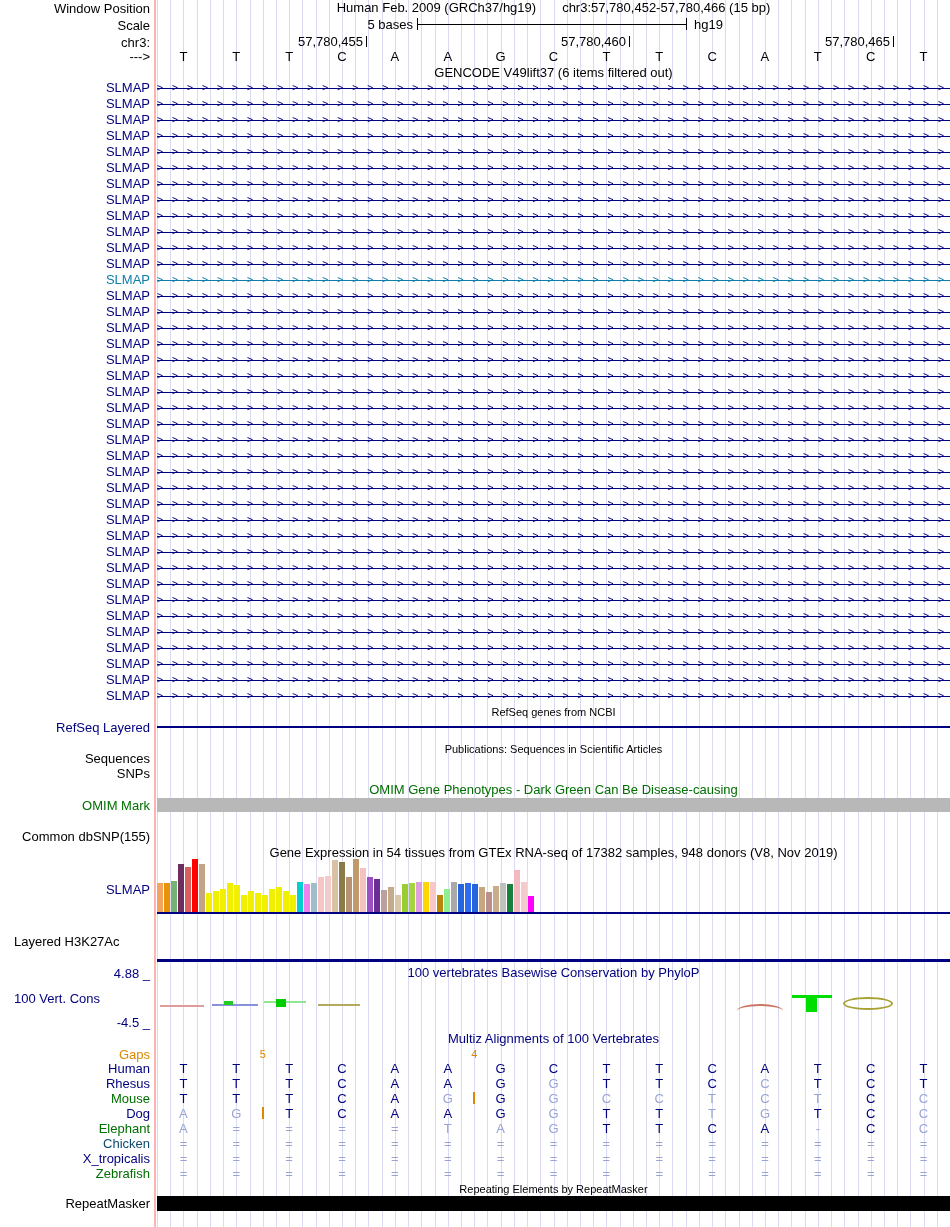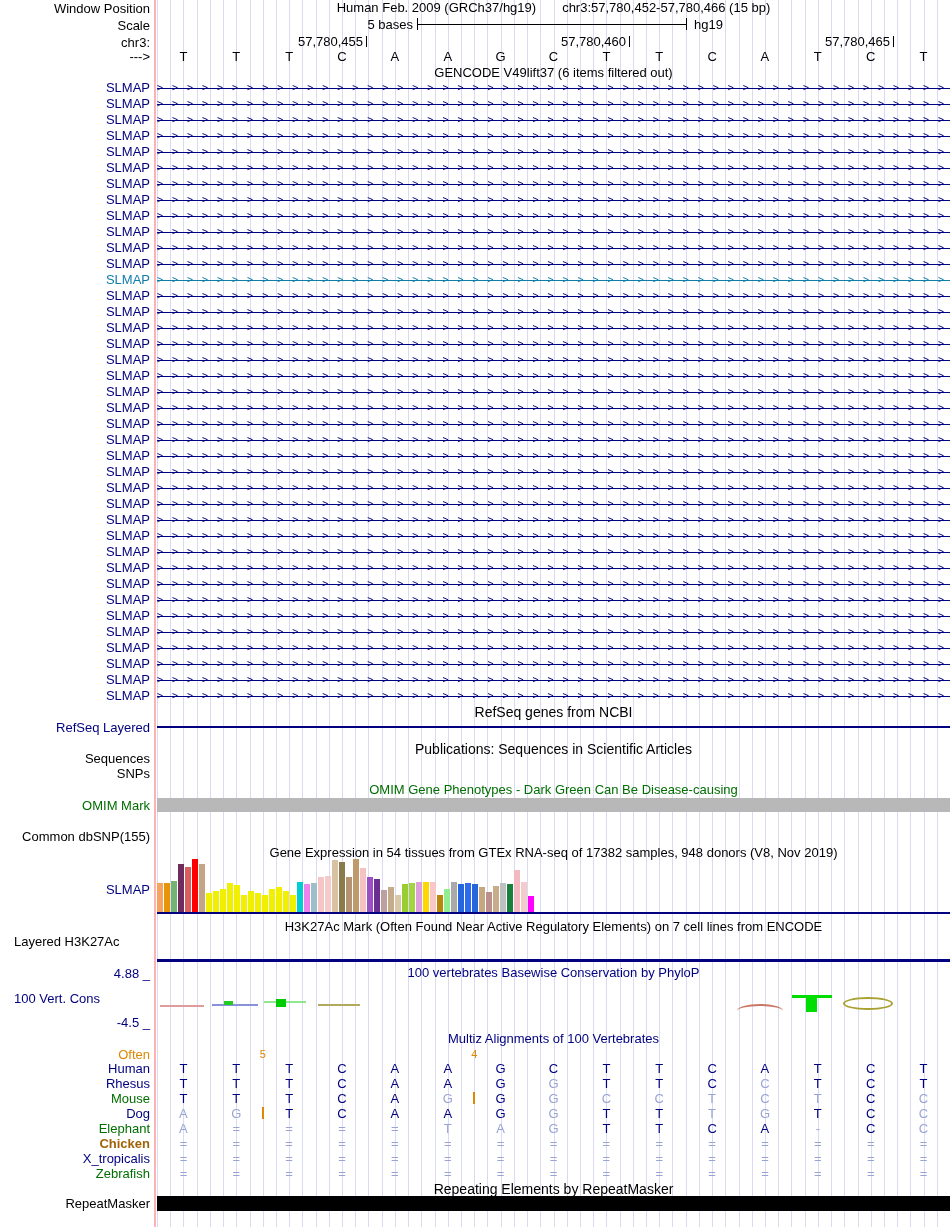--- a/index.html
+++ b/index.html
@@ -6,21 +6,21 @@
   #canvas{position:relative;width:950px;height:1227px;background:#fff;
     font-family:"Liberation Sans",sans-serif;overflow:hidden}
   .grid{position:absolute;left:157px;top:0;width:793px;height:1227px;
     background:repeating-linear-gradient(to right,#dadaf2 0 1px,transparent 1px 13.217px)}
   .divider{position:absolute;left:154px;top:0;width:2px;height:1227px;background:#ffb2b2}
   .lab{position:absolute;left:0;width:150px;text-align:right;font-size:13px;color:#000;
     line-height:15px;white-space:nowrap}
   .lab-left{left:14px;width:auto;text-align:left}
   .title{position:absolute;left:157px;width:793px;text-align:center;font-size:13px;
     color:#000;line-height:14px;white-space:nowrap}
-  .title-sm{font-size:14px}
+  .title-sm{font-size:11px}
   .navy{color:#000080}
   .green{color:#006e00}
   .hline{position:absolute;left:157px;width:793px;background:#000080}
   .hdr{position:absolute;left:157px;top:1px;width:793px;display:flex;justify-content:center;
     gap:26px;font-size:13px;line-height:14px;white-space:nowrap}
   .rnum{position:absolute;font-size:13px;line-height:13px;white-space:nowrap}
   .tick{position:absolute;width:1px;height:11px;background:#000}
   .scaleline{position:absolute;left:417px;top:18px;width:268px;height:12px;
     border-left:1px solid #000;border-right:1px solid #000}
   .scaleline::before{content:"";position:absolute;left:0;right:0;top:6px;border-top:1px solid #000}
@@ -231,21 +231,20 @@
       <div class="gbar" style="left: 486px; top: 892px; height: 20px; background: rgb(188, 143, 143);"></div>
       <div class="gbar" style="left: 493px; top: 886px; height: 26px; background: rgb(200, 173, 138);"></div>
       <div class="gbar" style="left: 500px; top: 883px; height: 29px; background: rgb(192, 192, 192);"></div>
       <div class="gbar" style="left: 507px; top: 884px; height: 28px; background: rgb(23, 128, 60);"></div>
       <div class="gbar" style="left: 514px; top: 870px; height: 42px; background: rgb(244, 184, 192);"></div>
       <div class="gbar" style="left: 521px; top: 882px; height: 30px; background: rgb(243, 203, 203);"></div>
       <div class="gbar" style="left: 528px; top: 896px; height: 16px; background: rgb(255, 0, 255);"></div>
     </div>
   <div class="hline" style="top:912px;height:2px"></div>
 
-  <div class="title" style="top:920px">H3K27Ac Mark (Often Found Near Active Regulatory Elements) on 7 cell lines from ENCODE</div>
   <div class="lab lab-left" style="top:934px">Layered H3K27Ac</div>
   <div class="hline" style="top:959px;height:3px"></div>
 
   <div class="lab navy" style="top:966px">4.88 _</div>
   <div class="title navy" style="top:966px">100 vertebrates Basewise Conservation by PhyloP</div>
   <div class="lab lab-left navy" style="top:991px">100 Vert. Cons</div>
   <div class="lab navy" style="top:1015px">-4.5 _</div>
   <div id="phylop-marks">
       <div class="pmark" style="left: 160px; top: 1005px; width: 44px; height: 2px; background: rgb(224, 156, 156);"></div>
       <div class="pmark" style="left: 212px; top: 1004px; width: 46px; height: 2px; background: rgb(136, 146, 216);"></div>
@@ -254,21 +253,21 @@
       <div class="pmark" style="left: 276px; top: 999px; width: 10px; height: 8px; background: rgb(0, 204, 0);"></div>
       <div class="pmark" style="left: 318px; top: 1004px; width: 42px; height: 2px; background: rgb(180, 170, 94);"></div>
       <div class="pmark" style="left: 737px; top: 1004px; width: 46px; height: 5px; border-top: 2px solid rgb(204, 119, 102); border-radius: 50% 50% 0px 0px / 100% 100% 0px 0px;"></div>
       <div class="pmark" style="left: 792px; top: 995px; width: 40px; height: 3px; background: rgb(0, 221, 0);"></div>
       <div class="pmark" style="left: 806px; top: 995px; width: 11px; height: 17px; background: rgb(0, 221, 0);"></div>
       <div class="pmark" style="left: 843px; top: 997px; width: 46px; height: 9px; border: 2px solid rgb(168, 160, 48); border-radius: 50%;"></div>
     </div>
 
   <div class="title navy" style="top:1032px">Multiz Alignments of 100 Vertebrates</div>
   <div id="multiz-grid">
-      <div class="lab mz" style="top: 1047px; color: rgb(221, 136, 0);">Often</div>
+      <div class="lab mz" style="top: 1047px; color: rgb(221, 136, 0);">Gaps</div>
       <div class="base mz" style="left: 262.733px; top: 1047px; color: rgb(221, 136, 0); font-size: 11px;">5</div>
       <div class="base mz" style="left: 474.2px; top: 1047px; color: rgb(221, 136, 0); font-size: 11px;">4</div>
       <div class="lab mz" style="top: 1061px; color: rgb(0, 0, 128);">Human</div>
       <div class="base mz" style="left: 183.433px; top: 1061px; color: rgb(0, 0, 128);">T</div>
       <div class="base mz" style="left: 236.3px; top: 1061px; color: rgb(0, 0, 128);">T</div>
       <div class="base mz" style="left: 289.167px; top: 1061px; color: rgb(0, 0, 128);">T</div>
       <div class="base mz" style="left: 342.033px; top: 1061px; color: rgb(0, 0, 128);">C</div>
       <div class="base mz" style="left: 394.9px; top: 1061px; color: rgb(0, 0, 128);">A</div>
       <div class="base mz" style="left: 447.767px; top: 1061px; color: rgb(0, 0, 128);">A</div>
       <div class="base mz" style="left: 500.633px; top: 1061px; color: rgb(0, 0, 128);">G</div>
@@ -337,21 +336,21 @@
       <div class="base mz" style="left: 447.767px; top: 1121px; color: rgb(154, 164, 212);">T</div>
       <div class="base mz" style="left: 500.633px; top: 1121px; color: rgb(154, 164, 212);">A</div>
       <div class="base mz" style="left: 553.5px; top: 1121px; color: rgb(154, 164, 212);">G</div>
       <div class="base mz" style="left: 606.367px; top: 1121px; color: rgb(0, 0, 128);">T</div>
       <div class="base mz" style="left: 659.233px; top: 1121px; color: rgb(0, 0, 128);">T</div>
       <div class="base mz" style="left: 712.1px; top: 1121px; color: rgb(0, 0, 128);">C</div>
       <div class="base mz" style="left: 764.967px; top: 1121px; color: rgb(0, 0, 128);">A</div>
       <div class="base mz" style="left: 817.833px; top: 1121px; color: rgb(154, 164, 212);">-</div>
       <div class="base mz" style="left: 870.7px; top: 1121px; color: rgb(0, 0, 128);">C</div>
       <div class="base mz" style="left: 923.567px; top: 1121px; color: rgb(154, 164, 212);">C</div>
-      <div class="lab mz" style="top: 1136px; color: #a16207; font-weight: bold;">Chicken</div>
+      <div class="lab mz" style="top: 1136px; color: #0c4a6e;">Chicken</div>
       <div class="base mz" style="left: 183.433px; top: 1136px; color: rgb(154, 164, 212);">=</div>
       <div class="base mz" style="left: 236.3px; top: 1136px; color: rgb(154, 164, 212);">=</div>
       <div class="base mz" style="left: 289.167px; top: 1136px; color: rgb(154, 164, 212);">=</div>
       <div class="base mz" style="left: 342.033px; top: 1136px; color: rgb(154, 164, 212);">=</div>
       <div class="base mz" style="left: 394.9px; top: 1136px; color: rgb(154, 164, 212);">=</div>
       <div class="base mz" style="left: 447.767px; top: 1136px; color: rgb(154, 164, 212);">=</div>
       <div class="base mz" style="left: 500.633px; top: 1136px; color: rgb(154, 164, 212);">=</div>
       <div class="base mz" style="left: 553.5px; top: 1136px; color: rgb(154, 164, 212);">=</div>
       <div class="base mz" style="left: 606.367px; top: 1136px; color: rgb(154, 164, 212);">=</div>
       <div class="base mz" style="left: 659.233px; top: 1136px; color: rgb(154, 164, 212);">=</div>

